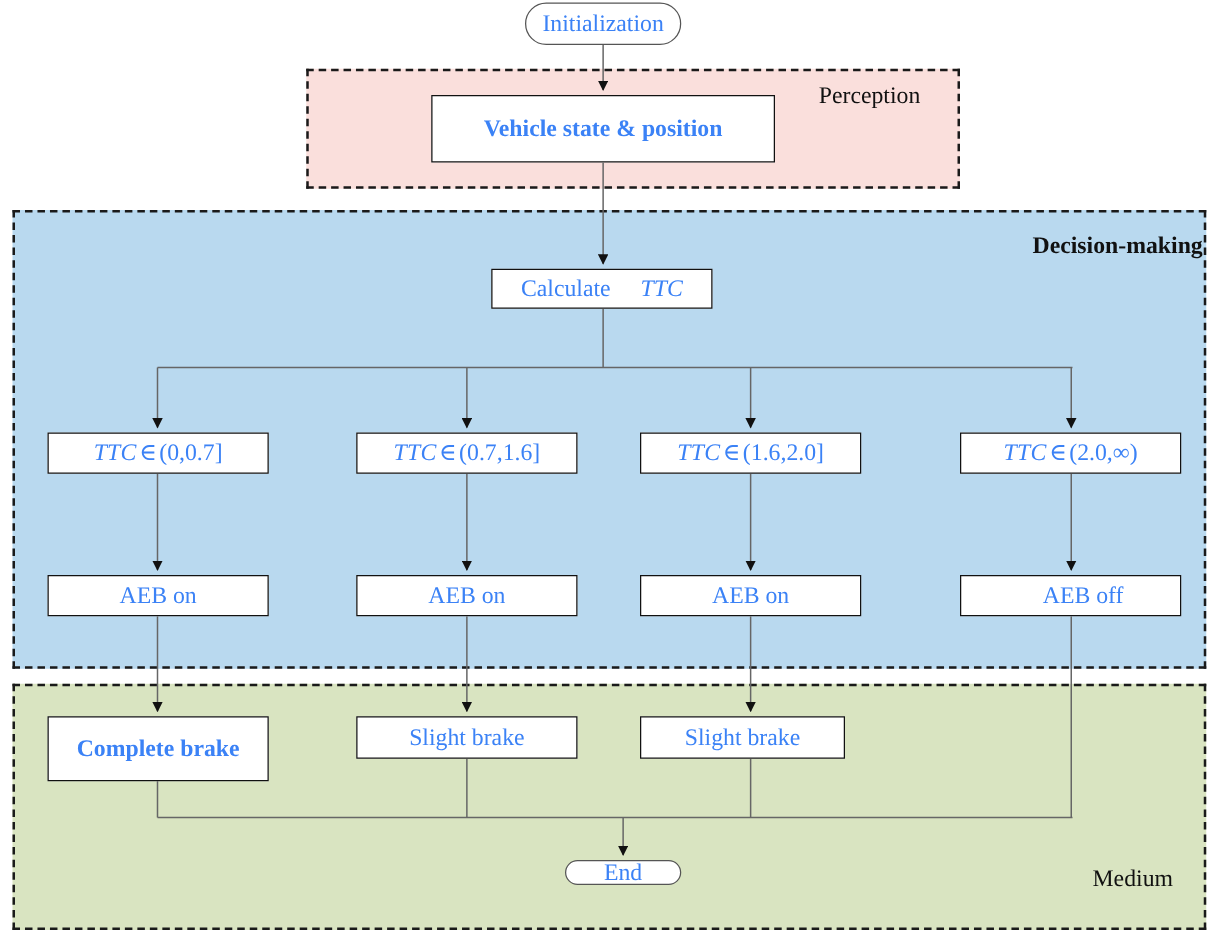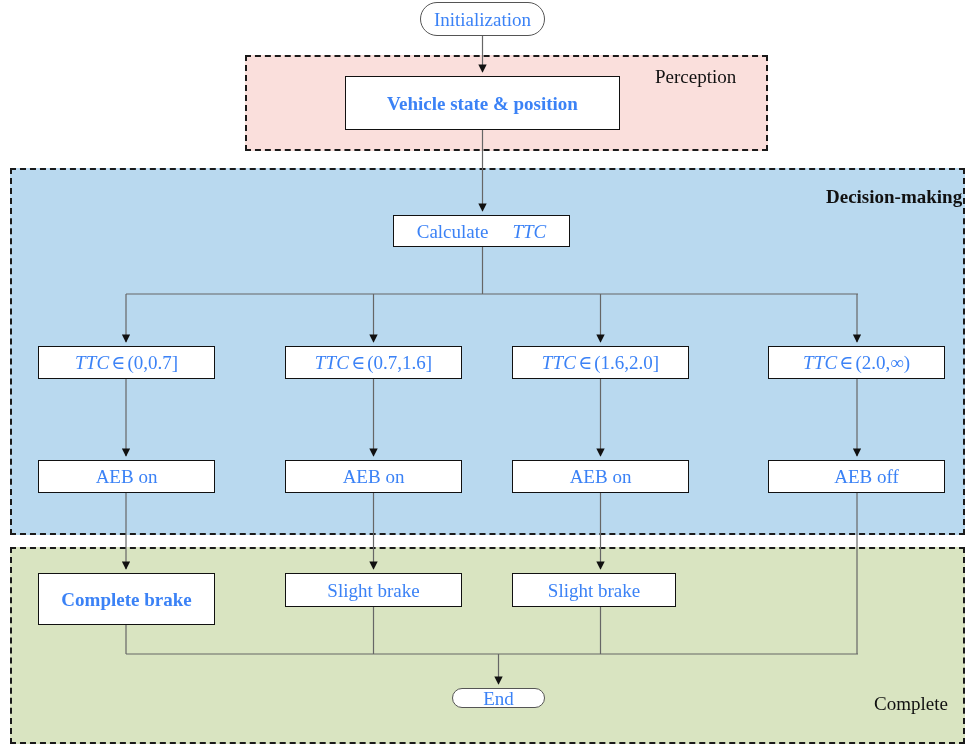--- a/index.html
+++ b/index.html
@@ -102,21 +102,21 @@
       <line x1="600.5" y1="607" x2="600.5" y2="654"></line>
 
       <line x1="126" y1="654" x2="858" y2="654"></line>
 
       <line x1="498.5" y1="654" x2="498.5" y2="684" marker-end="url(#ah)"></line>
     </g>
   </svg>
 
   <div class="region-label" id="lbl-perception">Perception</div>
   <div class="region-label" id="lbl-decision">Decision-making</div>
-  <div class="region-label" id="lbl-control">Complete</div>
+  <div class="region-label" id="lbl-control">Medium</div>
 
   <div class="node terminal" id="n-init">
     <span>Initialization</span>
   </div>
 
   <div class="node" id="n-vehicle">
     <span>Vehicle state &amp; position</span>
   </div>
 
   <div class="node" id="n-ttc">

